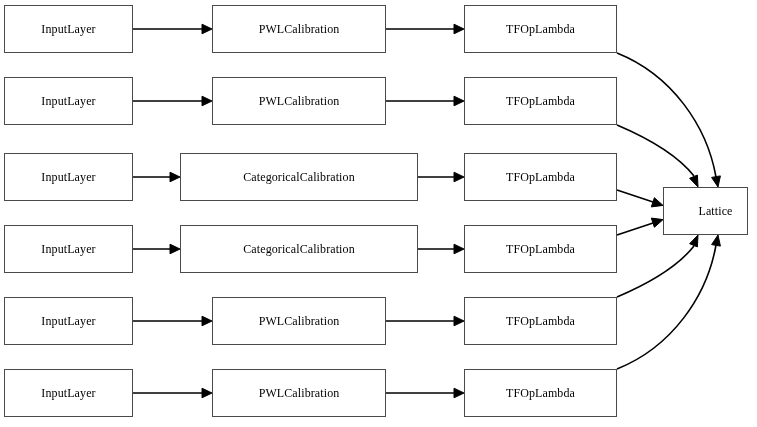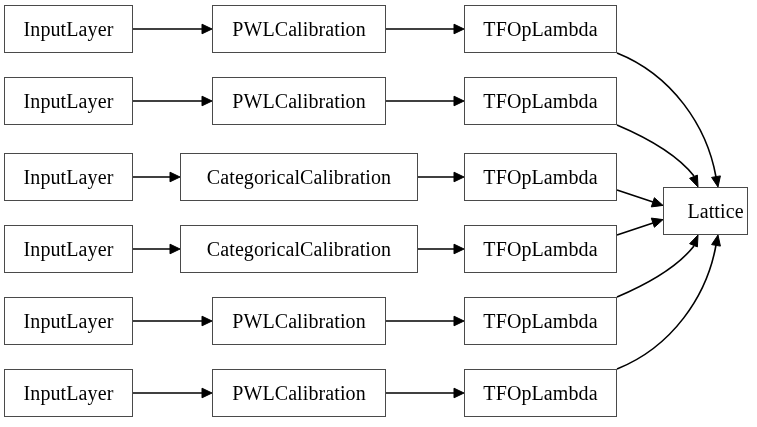--- a/index.html
+++ b/index.html
@@ -17,21 +17,21 @@
   }
   .node {
     position: absolute;
     box-sizing: border-box;
     border: 1.4px solid #4a4a4a;
     background: #ffffff;
     display: flex;
     align-items: center;
     justify-content: center;
     color: #000000;
-    font-size: 20px;
+    font-size: 12px;
     line-height: 1;
     white-space: nowrap;
     letter-spacing: 0.1px;
   }
   #edges {
     position: absolute;
     left: 0;
     top: 0;
     width: 757px;
     height: 427px;

